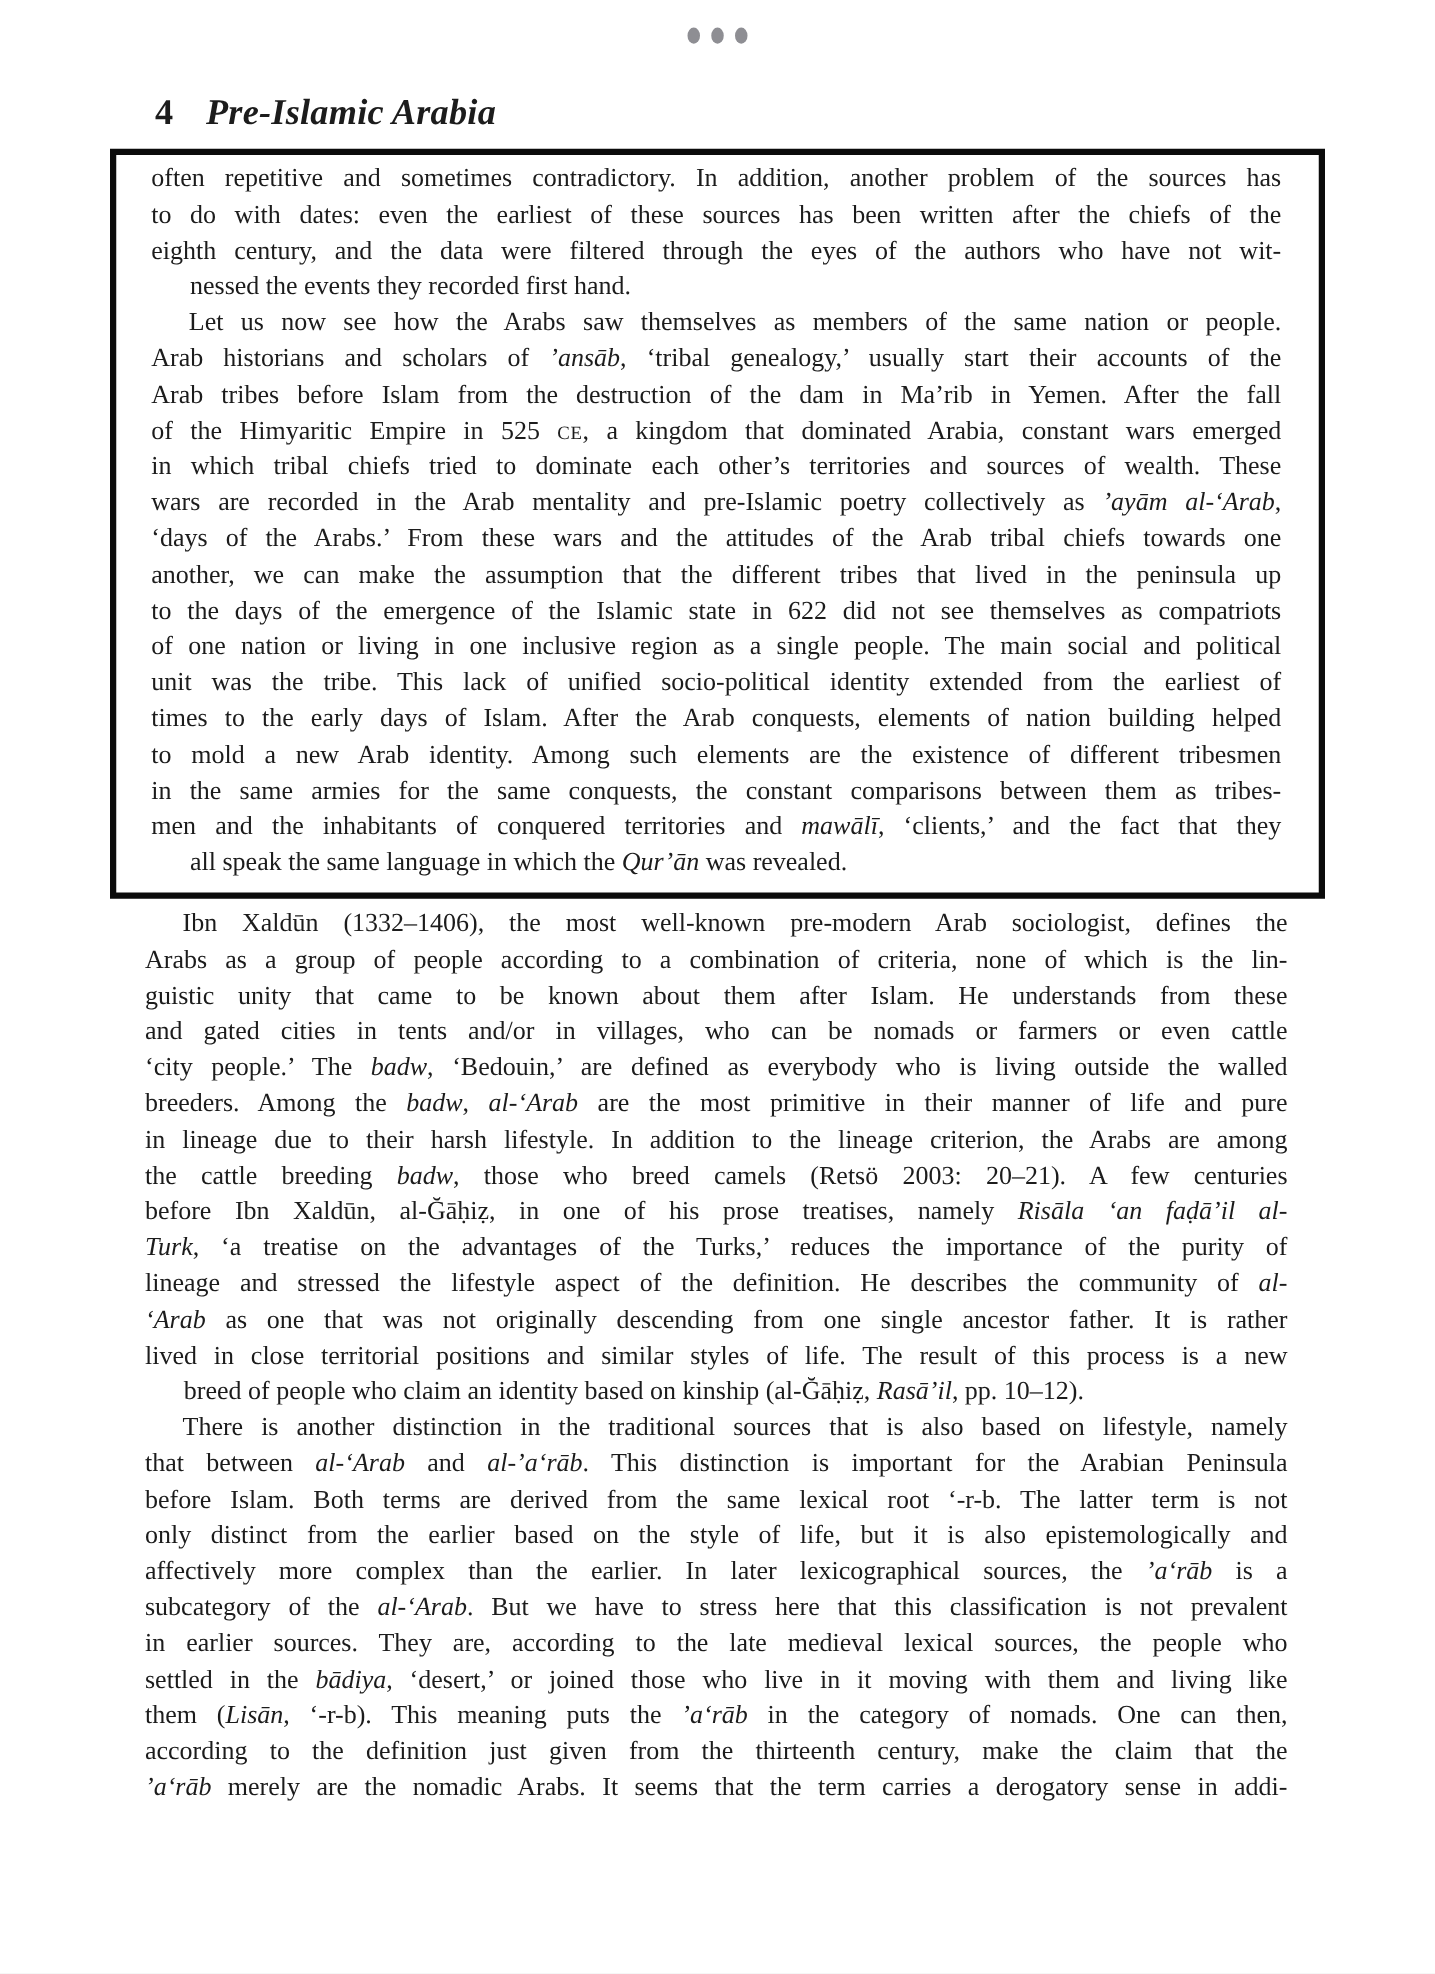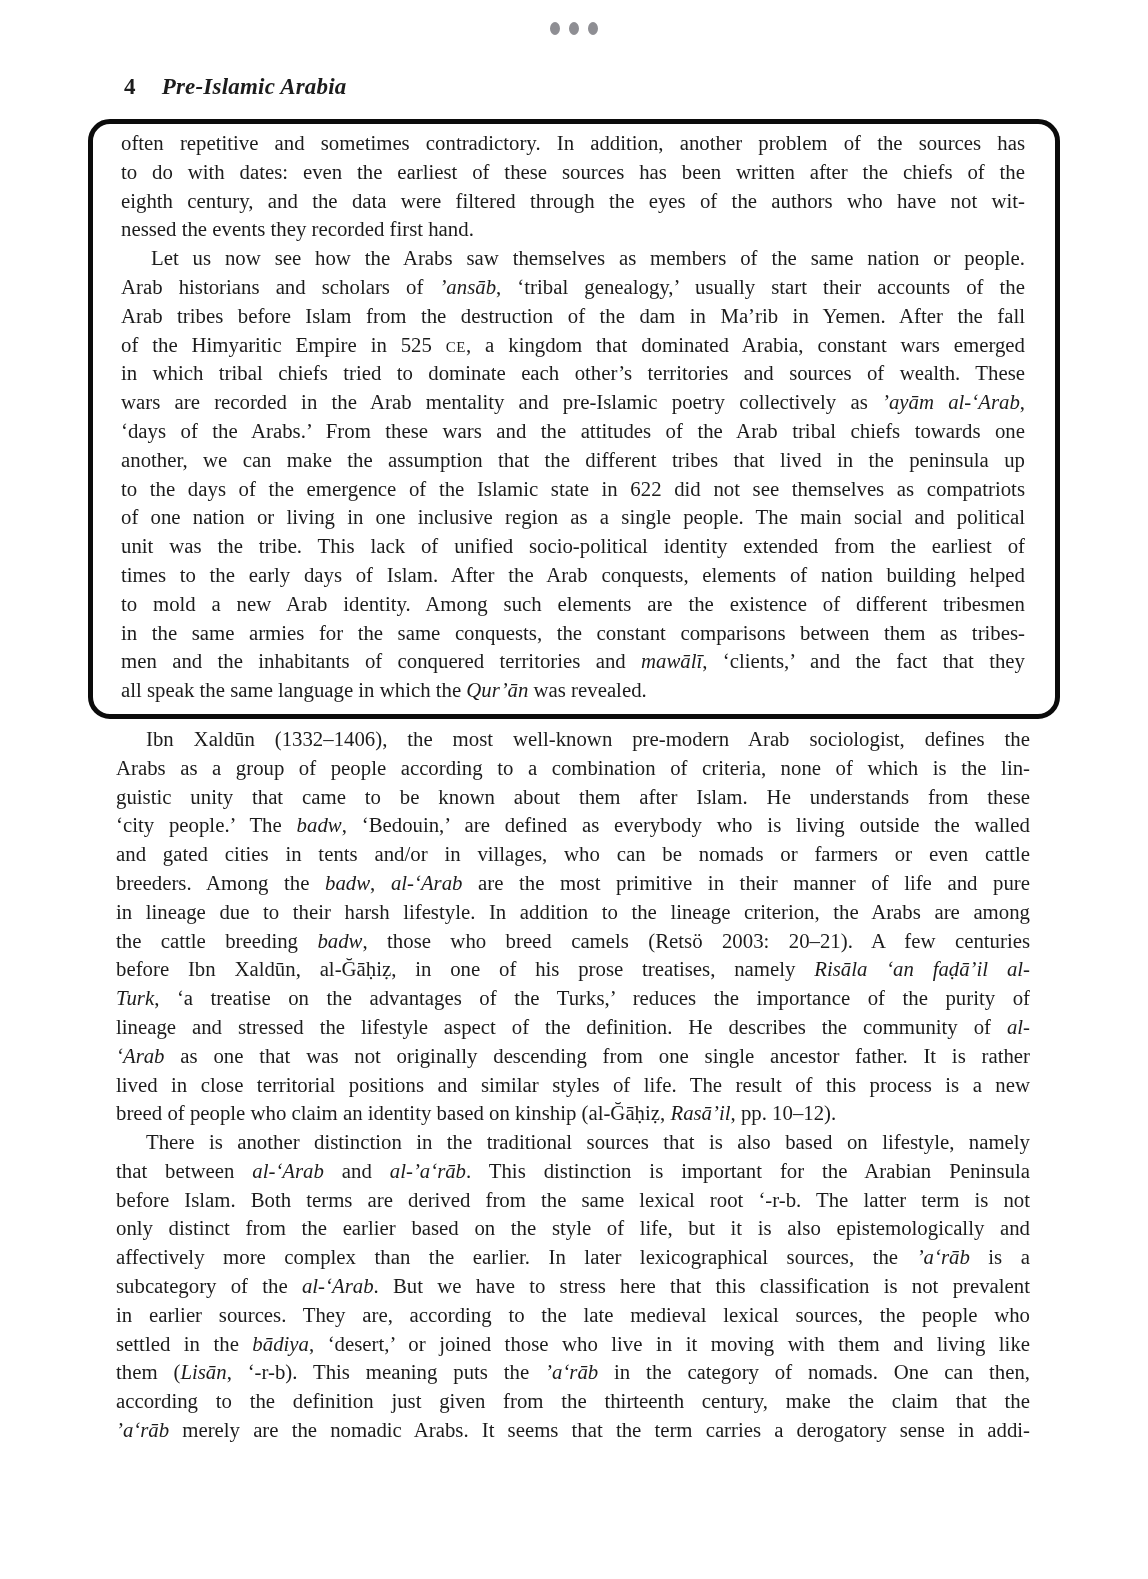--- a/index.html
+++ b/index.html
@@ -12,21 +12,21 @@
     overflow:hidden;
     margin:0 auto;
   }
   .menu-dots {
     position:absolute; top:18px; left:50%; transform:translateX(-50%);
     display:flex; gap:9px; cursor:pointer; padding:4px 6px;
   }
   .dot { width:10px; height:13px; border-radius:50%; background:#8e8e93; }
   .running-header {
     position:absolute; top:74px; left:124px;
-    font-size:23px; letter-spacing:0.2px;
+    font-size:29px; letter-spacing:0.2px;
   }
   .running-header .pagenum { font-weight:bold; font-style:normal; margin-right:26px; }
   .running-header .title   { font-weight:bold; font-style:italic; }
   .text-area {
     position:absolute; top:119px; left:88px; width:972px;
   }
   .boxed-block {
     border:5px solid #0b0b0b;
     padding:5px 30px 9px 28px;
     background:#fff;
@@ -35,42 +35,42 @@
     padding:6px 30px 0 28px;
   }
   .para { margin:0; }
   .line {
     font-size:20.8px;
     line-height:28.8px;
     text-align:justify;
     text-align-last:justify;
     white-space:normal;
   }
-  .line.endline { text-align-last:left; }
+  .line.endline { text-align-last:left;margin-left:31px; }
   .line.indent  { text-indent:30px; }
   .sc { font-variant:small-caps; letter-spacing:0.5px; }
   i { font-style:italic; }
 </style>
 </head>
 <body>
 
 <div class="page" style="background: rgb(255, 255, 255); color: rgb(28, 28, 28);">
 
   <div class="menu-dots">
     <span class="dot" style="background: rgb(142, 142, 147);"></span>
     <span class="dot" style="background: rgb(142, 142, 147);"></span>
     <span class="dot" style="background: rgb(142, 142, 147);"></span>
   </div>
 
   <div class="running-header">
     <span class="pagenum">4</span><span class="title">Pre-Islamic Arabia</span>
   </div>
 
   <div class="text-area">
-    <div class="boxed-block" style="border-color: rgb(11, 11, 11); border-radius: 22px;">
+    <div class="boxed-block" style="border-color: rgb(11, 11, 11);">
         <div class="para">
           <div class="line">often repetitive and sometimes contradictory. In addition, another problem of the sources has</div>
           <div class="line">to do with dates: even the earliest of these sources has been written after the chiefs of the</div>
           <div class="line">eighth century, and the data were filtered through the eyes of the authors who have not wit-</div>
           <div class="line endline">nessed the events they recorded first hand.</div>
         </div>
         <div class="para">
           <div class="line indent">Let us now see how the Arabs saw themselves as members of the same nation or people.</div>
           <div class="line">Arab historians and scholars of <i>’ansāb</i>, ‘tribal genealogy,’ usually start their accounts of the</div>
           <div class="line">Arab tribes before Islam from the destruction of the dam in Ma’rib in Yemen. After the fall</div>
@@ -87,22 +87,22 @@
           <div class="line">in the same armies for the same conquests, the constant comparisons between them as tribes-</div>
           <div class="line">men and the inhabitants of conquered territories and <i>mawālī</i>, ‘clients,’ and the fact that they</div>
           <div class="line endline">all speak the same language in which the <i>Qur’ān</i> was revealed.</div>
         </div>
       </div>
     <div class="flow-block">
         <div class="para">
           <div class="line indent">Ibn Xaldūn (1332–1406), the most well-known pre-modern Arab sociologist, defines the</div>
           <div class="line">Arabs as a group of people according to a combination of criteria, none of which is the lin-</div>
           <div class="line">guistic unity that came to be known about them after Islam. He understands from these</div>
+          <div class="line">and gated cities in tents and/or in villages, who can be nomads or farmers or even cattle</div>
           <div class="line">‘city people.’ The <i>badw</i>, ‘Bedouin,’ are defined as everybody who is living outside the walled</div>
-          <div class="line">and gated cities in tents and/or in villages, who can be nomads or farmers or even cattle</div>
           <div class="line">breeders. Among the <i>badw</i>, <i>al-‘Arab</i> are the most primitive in their manner of life and pure</div>
           <div class="line">in lineage due to their harsh lifestyle. In addition to the lineage criterion, the Arabs are among</div>
           <div class="line">the cattle breeding <i>badw</i>, those who breed camels (Retsö 2003: 20–21). A few centuries</div>
           <div class="line">before Ibn Xaldūn, al-Ğāḥiẓ, in one of his prose treatises, namely <i>Risāla ‘an faḍā’il al-</i></div>
           <div class="line"><i>Turk</i>, ‘a treatise on the advantages of the Turks,’ reduces the importance of the purity of</div>
           <div class="line">lineage and stressed the lifestyle aspect of the definition. He describes the community of <i>al-</i></div>
           <div class="line"><i>‘Arab</i> as one that was not originally descending from one single ancestor father. It is rather</div>
           <div class="line">lived in close territorial positions and similar styles of life. The result of this process is a new</div>
           <div class="line endline">breed of people who claim an identity based on kinship (al-Ğāḥiẓ, <i>Rasā’il</i>, pp. 10–12).</div>
         </div>

